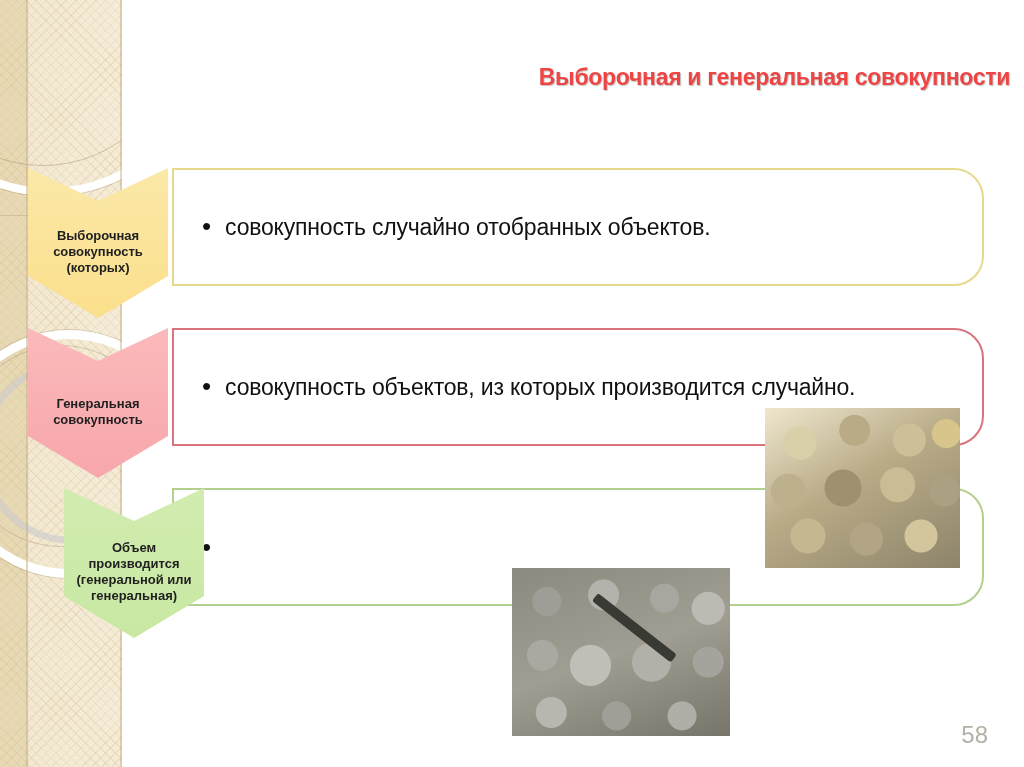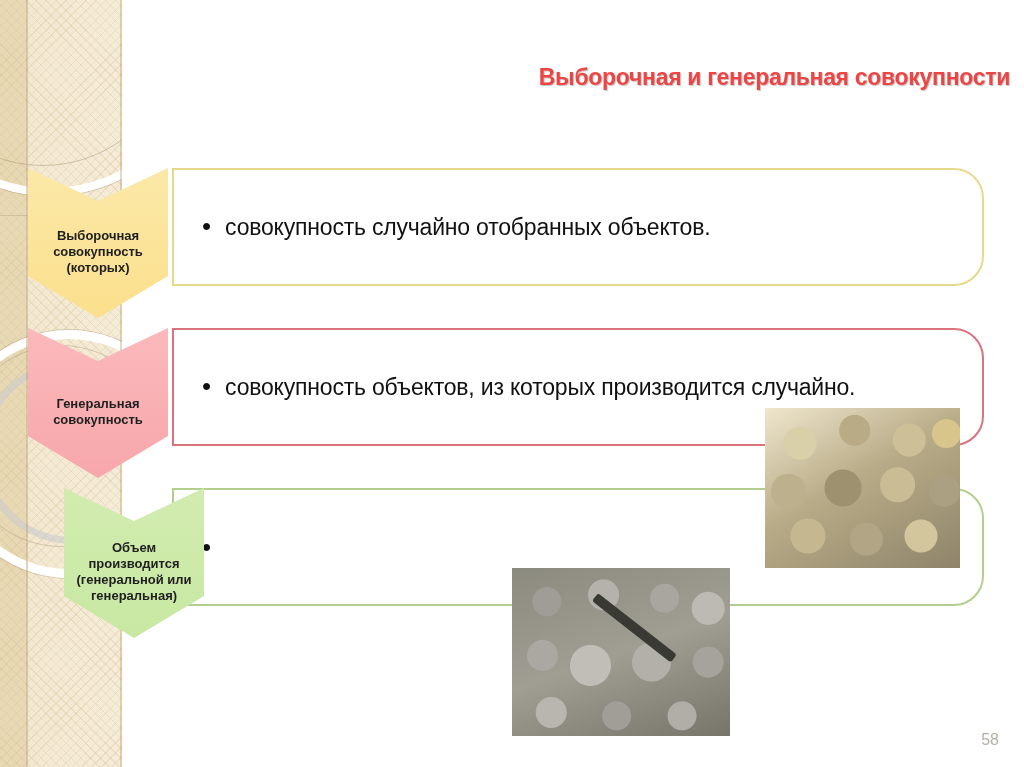--- a/index.html
+++ b/index.html
@@ -246,23 +246,23 @@
     height: 10px;
     background: #3a3a34;
     transform: rotate(38deg);
     transform-origin: left center;
     border-radius: 3px;
   }
 
   
   .page-num {
     position: absolute;
-    right: 25px;
+    right: 36px;
     bottom: 18px;
-    font-size: 16px;
+    font-size: 24px;
     color: #b3b0a4;
     font-family: "Liberation Sans", sans-serif;
   }
 </style>
 </head>
 <body>
 
 <div class="slide">
 
   <div class="sidebar">

